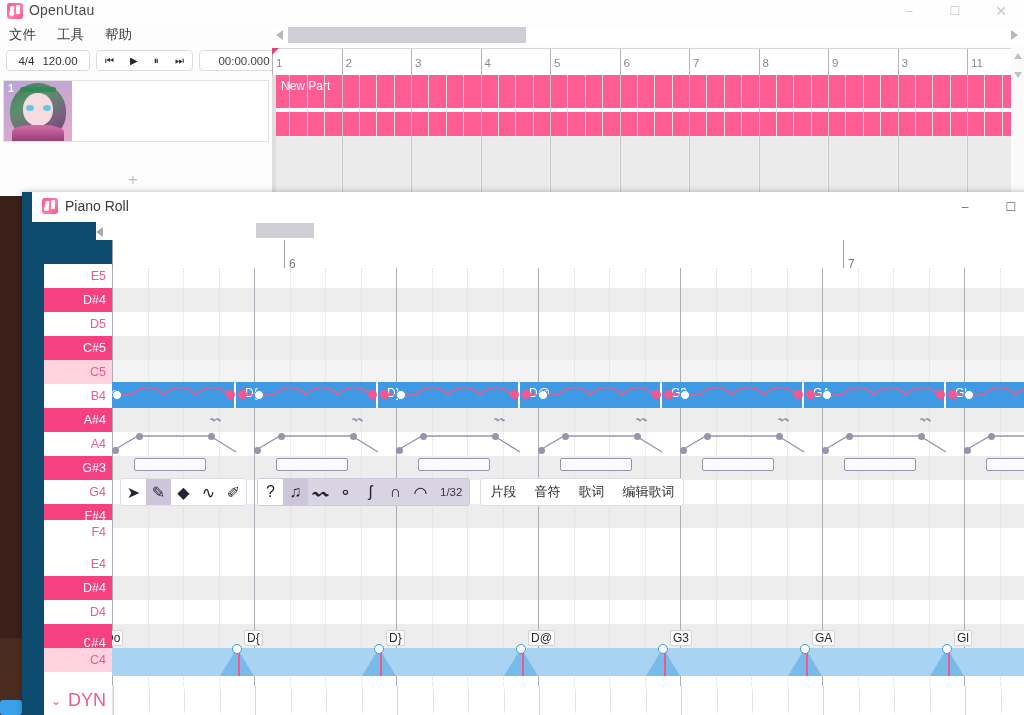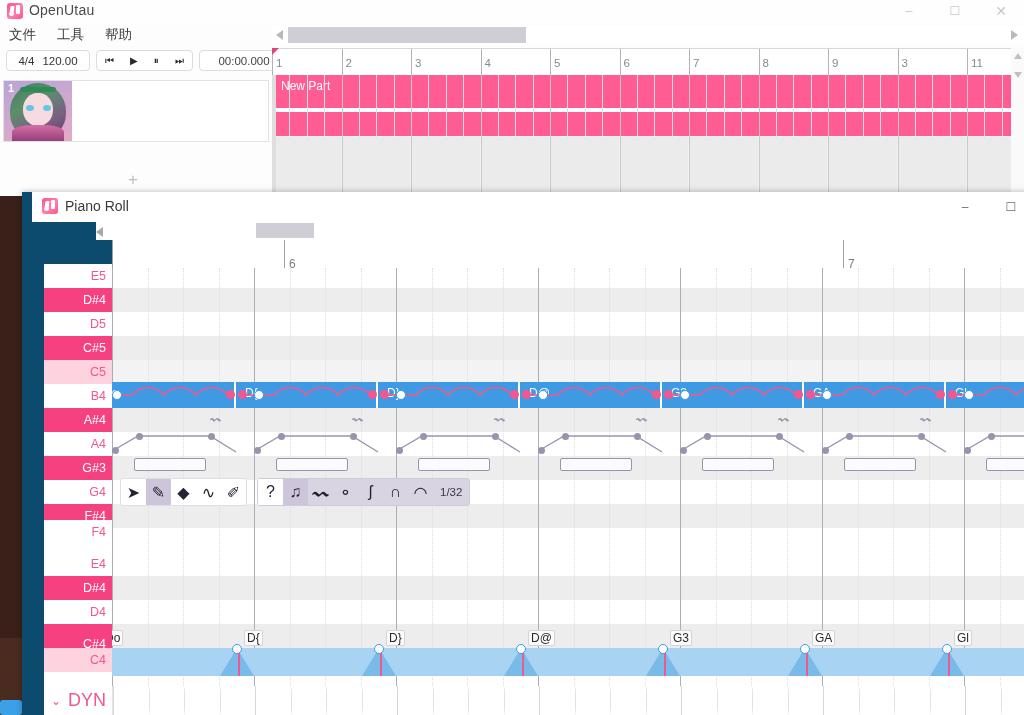--- a/index.html
+++ b/index.html
@@ -406,21 +406,21 @@
       </div>
       <div class="key white" style="top: 284px; height: 24px;">
         <span class="lbl">E4</span>
       </div>
       <div class="key black" style="top: 308px; height: 24px;">
         <span class="lbl">D#4</span>
       </div>
       <div class="key white" style="top: 332px; height: 24px;">
         <span class="lbl">D4</span>
       </div>
-      <div class="key black" style="top: 356px; height: 40px;">
+      <div class="key black" style="top: 356px; height: 40px; font-family: Liberation Mono, monospace;">
         <span class="lbl">C#4</span>
       </div>
       <div class="key hl" style="top: 380px; height: 24px;">
         <span class="lbl">C4</span>
       </div>
     </div>
 
   <div id="grid">
       <div class="rowband" style="top: 20px; height: 24px;"></div>
       <div class="rowband" style="top: 68px; height: 24px;"></div>
@@ -629,20 +629,26 @@
     <div class="tgroup tinted" id="tg-opts">
         <div class="tbtn2" style="background: rgb(255, 255, 255);">?</div>
         <div class="tbtn2 sel">♫</div>
         <div class="tbtn2">〰</div>
         <div class="tbtn2">⚬</div>
         <div class="tbtn2">ʃ</div>
         <div class="tbtn2">∩</div>
         <div class="tbtn2">◠</div>
         <div class="tquant">1/32</div>
       </div>
+    <div class="tgroup" id="tg-menus">
+        <div class="tmenu">片段</div>
+        <div class="tmenu">音符</div>
+        <div class="tmenu">歌词</div>
+        <div class="tmenu">编辑歌词</div>
+      </div>
   </div>
 
   <div id="expr">
       <div class="exrow exprow" style="top: 0px; position: absolute;">
         <div class="chev">⌄</div>
         <div class="exlbl">DYN</div>
       </div>
       <div class="exrow exprow" style="top: 28px; position: absolute;"></div>
     </div>
   <div id="exgrid">

